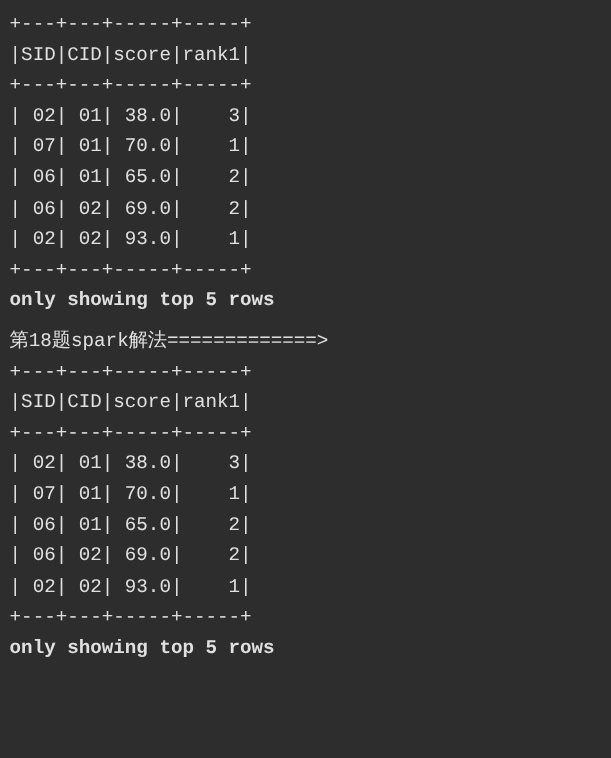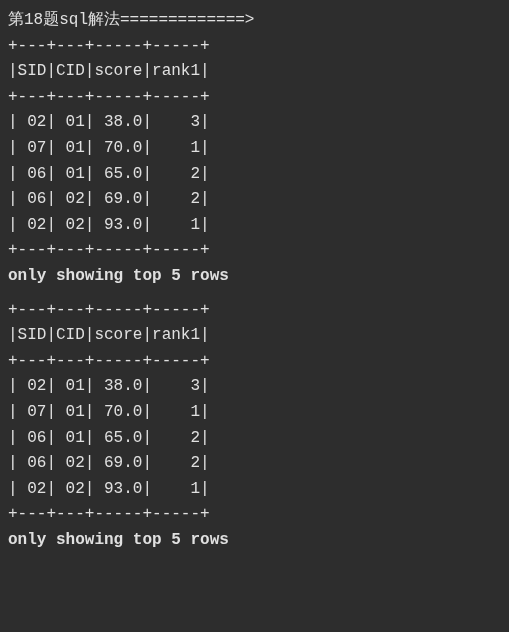--- a/index.html
+++ b/index.html
@@ -32,34 +32,34 @@
     }
     .footer-line {
       white-space: pre;
       font-weight: bold;
     }
   </style>
 </head>
 <body>
 
 <div class="output-block">
-  <div class="header-line">第18题sql解法=============&gt;</div>
   <div class="separator">+---+---+-----+-----+</div>
   <div class="table-header">|SID|CID|score|rank1|</div>
   <div class="separator">+---+---+-----+-----+</div>
   <div class="data-row">| 02| 01| 38.0|    3|</div>
   <div class="data-row">| 07| 01| 70.0|    1|</div>
   <div class="data-row">| 06| 01| 65.0|    2|</div>
   <div class="data-row">| 06| 02| 69.0|    2|</div>
   <div class="data-row">| 02| 02| 93.0|    1|</div>
   <div class="separator">+---+---+-----+-----+</div>
   <div class="footer-line">only showing top 5 rows</div>
 </div>
 
 <div class="output-block">
+  <div class="header-line">第18题spark解法=============&gt;</div>
   <div class="separator">+---+---+-----+-----+</div>
   <div class="table-header">|SID|CID|score|rank1|</div>
   <div class="separator">+---+---+-----+-----+</div>
   <div class="data-row">| 02| 01| 38.0|    3|</div>
   <div class="data-row">| 07| 01| 70.0|    1|</div>
   <div class="data-row">| 06| 01| 65.0|    2|</div>
   <div class="data-row">| 06| 02| 69.0|    2|</div>
   <div class="data-row">| 02| 02| 93.0|    1|</div>
   <div class="separator">+---+---+-----+-----+</div>
   <div class="footer-line">only showing top 5 rows</div>

